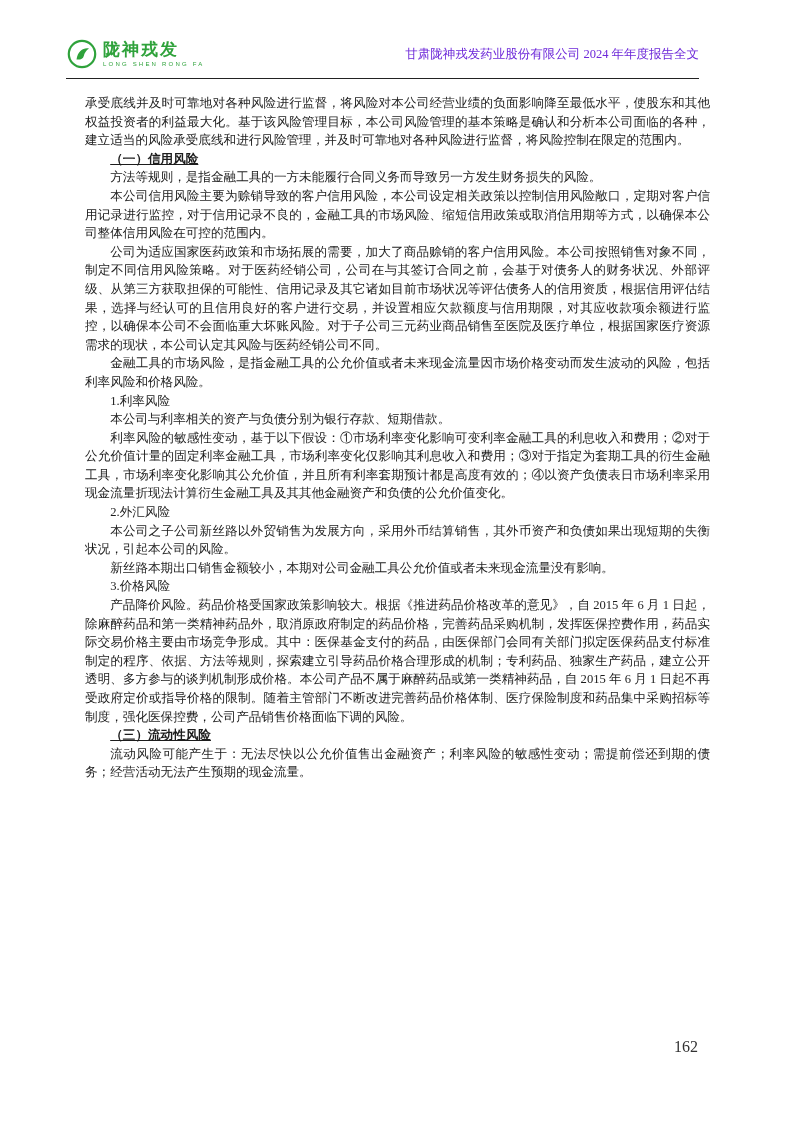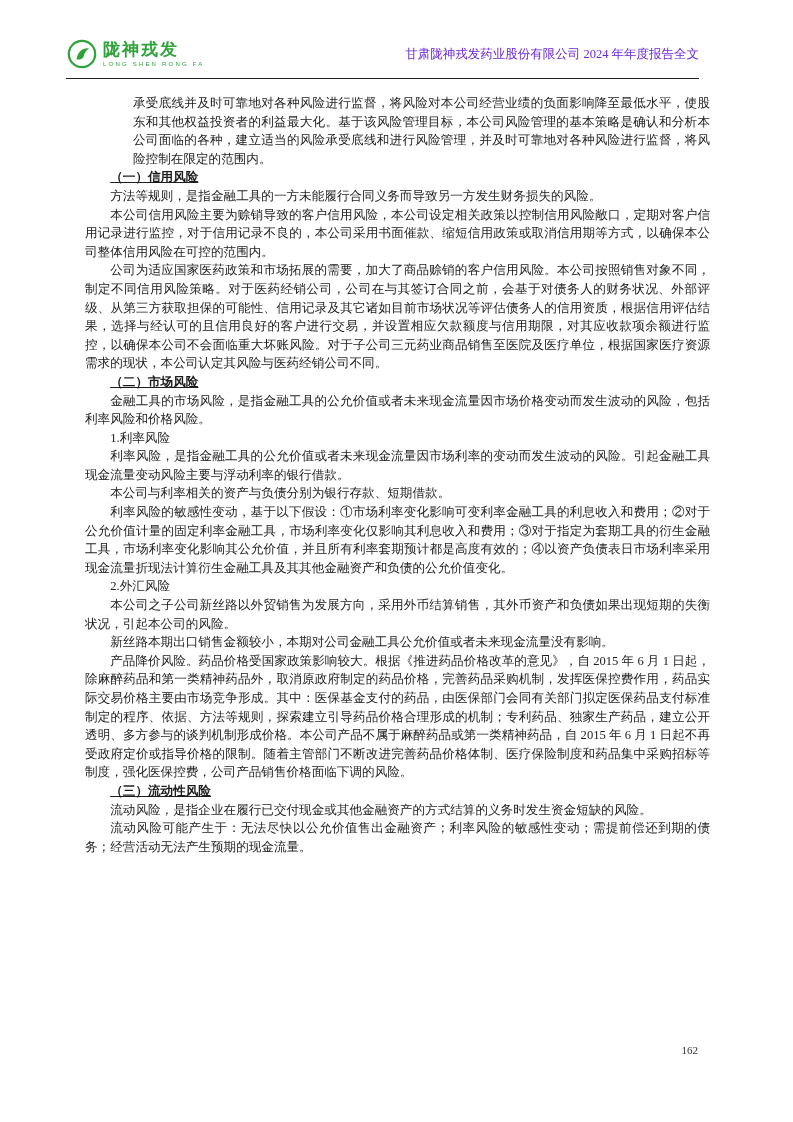--- a/index.html
+++ b/index.html
@@ -37,28 +37,28 @@
   .doc-body {
     position: absolute; left: 85px; top: 94px; width: 625px;
   }
   .para {
     margin: 0;
     font-size: 12.6px;
     line-height: 18.6px;
     text-align: justify;
     word-break: break-all;
   }
-  .para.flush   { text-indent: 0; margin-left: 48px; }
+  .para.flush   { text-indent: 0; }
   .para.body    { text-indent: 2em; }
   .para.heading { text-indent: 2em; font-weight: bold; text-decoration: underline; }
 
   
   .footer {
     position: absolute; right: 81px; bottom: 66px;
-    font-size: 11px; color: #333;
+    font-size: 16px; color: #333;
   }
 </style>
 </head>
 <body>
 
 <div class="page">
 
   <header class="header">
     <div class="logo">
       <svg class="logo-icon" width="32" height="32" viewBox="0 0 32 32" aria-hidden="true">
@@ -71,34 +71,32 @@
       </div>
     </div>
     <div class="header-title">甘肃陇神戎发药业股份有限公司 2024 年年度报告全文</div>
   </header>
 
   <main class="doc-body">
 
   <p class="para flush">承受底线并及时可靠地对各种风险进行监督，将风险对本公司经营业绩的负面影响降至最低水平，使股东和其他权益投资者的利益最大化。基于该风险管理目标，本公司风险管理的基本策略是确认和分析本公司面临的各种，建立适当的风险承受底线和进行风险管理，并及时可靠地对各种风险进行监督，将风险控制在限定的范围内。</p>
       <p class="para heading">（一）信用风险</p>
       <p class="para body">方法等规则，是指金融工具的一方未能履行合同义务而导致另一方发生财务损失的风险。</p>
-      <p class="para body">本公司信用风险主要为赊销导致的客户信用风险，本公司设定相关政策以控制信用风险敞口，定期对客户信用记录进行监控，对于信用记录不良的，本公司采用书面催款、缩短信用政策或取消信用期等方式，以确保本公司整体信用风险在可控的范围内。</p>
+      <p class="para body">本公司信用风险主要为赊销导致的客户信用风险，本公司设定相关政策以控制信用风险敞口，定期对客户信用记录进行监控，对于信用记录不良的，金融工具的市场风险、缩短信用政策或取消信用期等方式，以确保本公司整体信用风险在可控的范围内。</p>
       <p class="para body">公司为适应国家医药政策和市场拓展的需要，加大了商品赊销的客户信用风险。本公司按照销售对象不同，制定不同信用风险策略。对于医药经销公司，公司在与其签订合同之前，会基于对债务人的财务状况、外部评级、从第三方获取担保的可能性、信用记录及其它诸如目前市场状况等评估债务人的信用资质，根据信用评估结果，选择与经认可的且信用良好的客户进行交易，并设置相应欠款额度与信用期限，对其应收款项余额进行监控，以确保本公司不会面临重大坏账风险。对于子公司三元药业商品销售至医院及医疗单位，根据国家医疗资源需求的现状，本公司认定其风险与医药经销公司不同。</p>
-      <p class="para heading">（二）市场风险</p>
       <p class="para body">金融工具的市场风险，是指金融工具的公允价值或者未来现金流量因市场价格变动而发生波动的风险，包括利率风险和价格风险。</p>
       <p class="para body">1.利率风险</p>
-      <p class="para body">利率风险，是指金融工具的公允价值或者未来现金流量因市场利率的变动而发生波动的风险。引起金融工具现金流量变动风险主要与浮动利率的银行借款。</p>
       <p class="para body">本公司与利率相关的资产与负债分别为银行存款、短期借款。</p>
       <p class="para body">利率风险的敏感性变动，基于以下假设：①市场利率变化影响可变利率金融工具的利息收入和费用；②对于公允价值计量的固定利率金融工具，市场利率变化仅影响其利息收入和费用；③对于指定为套期工具的衍生金融工具，市场利率变化影响其公允价值，并且所有利率套期预计都是高度有效的；④以资产负债表日市场利率采用现金流量折现法计算衍生金融工具及其其他金融资产和负债的公允价值变化。</p>
       <p class="para body">2.外汇风险</p>
       <p class="para body">本公司之子公司新丝路以外贸销售为发展方向，采用外币结算销售，其外币资产和负债如果出现短期的失衡状况，引起本公司的风险。</p>
       <p class="para body">新丝路本期出口销售金额较小，本期对公司金融工具公允价值或者未来现金流量没有影响。</p>
+      <p class="para body">3.价格风险</p>
       <p class="para body">产品降价风险。药品价格受国家政策影响较大。根据《推进药品价格改革的意见》，自 2015 年 6 月 1 日起，除麻醉药品和第一类精神药品外，取消原政府制定的药品价格，完善药品采购机制，发挥医保控费作用，药品实际交易价格主要由市场竞争形成。其中：医保基金支付的药品，由医保部门会同有关部门拟定医保药品支付标准制定的程序、依据、方法等规则，探索建立引导药品价格合理形成的机制；专利药品、独家生产药品，建立公开透明、多方参与的谈判机制形成价格。本公司产品不属于麻醉药品或第一类精神药品，自 2015 年 6 月 1 日起不再受政府定价或指导价格的限制。随着主管部门不断改进完善药品价格体制、医疗保险制度和药品集中采购招标等制度，强化医保控费，公司产品销售价格面临下调的风险。</p>
       <p class="para heading">（三）流动性风险</p>
-      <p class="para body">流动风险，是指企业在履行已交付现金或其他金融资产的方式结算的义务时发生资金短缺的风险。</p>
       <p class="para body">流动风险可能产生于：无法尽快以公允价值售出金融资产；利率风险的敏感性变动；需提前偿还到期的债务；经营活动无法产生预期的现金流量。</p>
     </main>
 
   <footer class="footer">
     <span>162</span>
   </footer>
 
 </div>
 
 </body></html>

